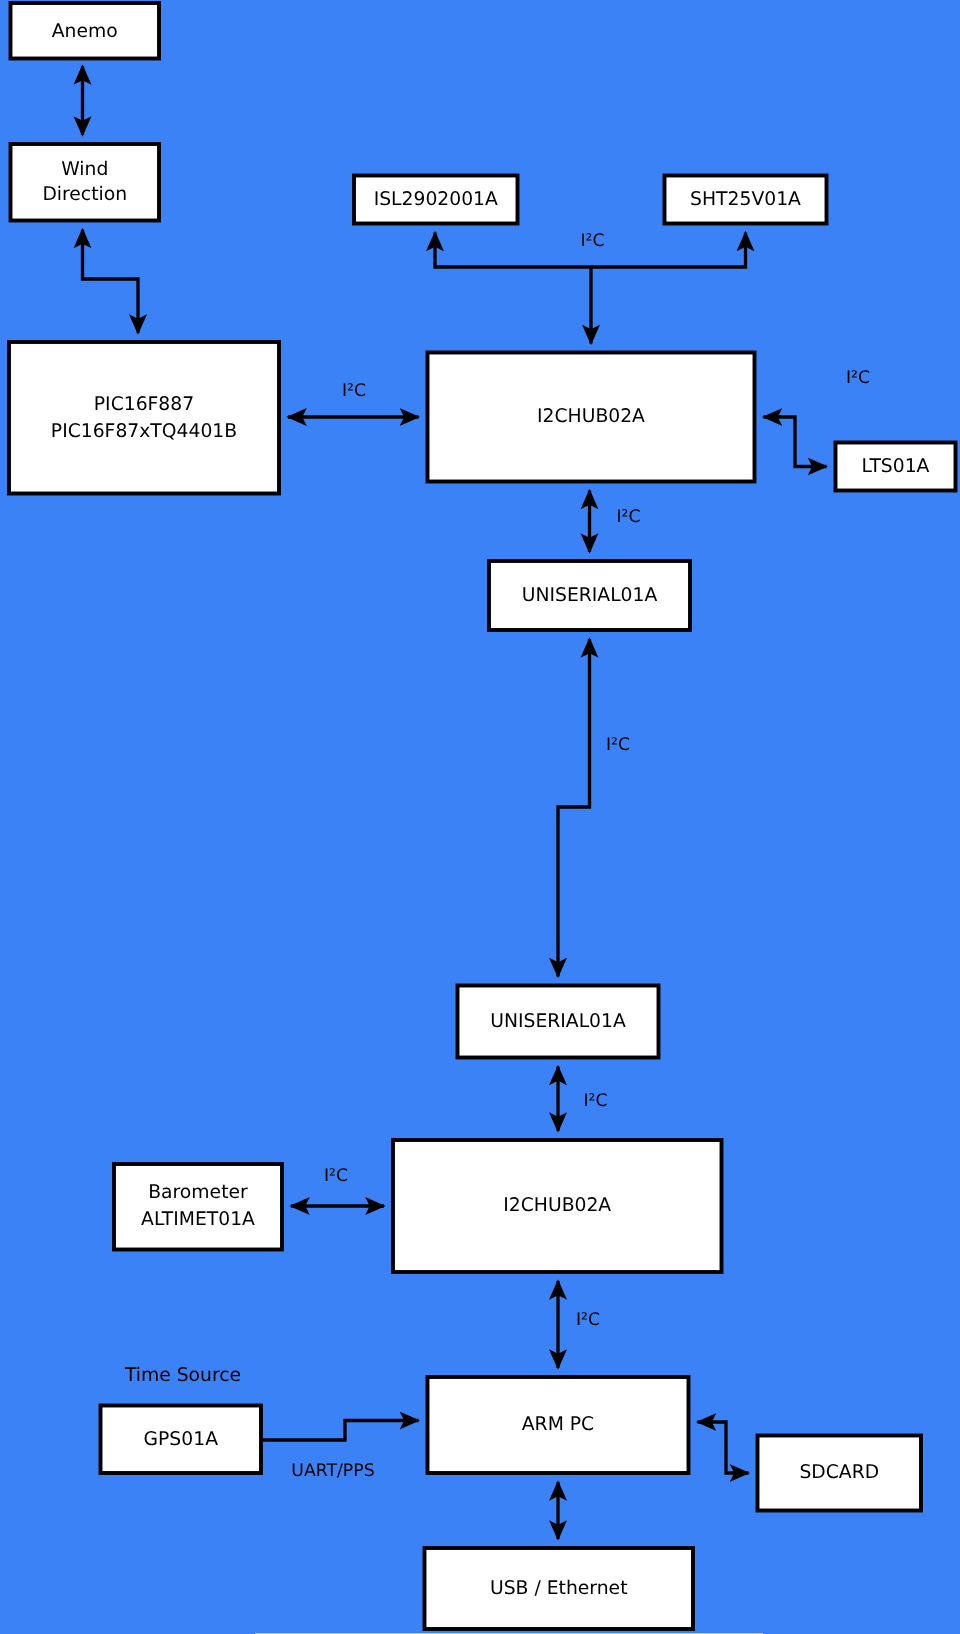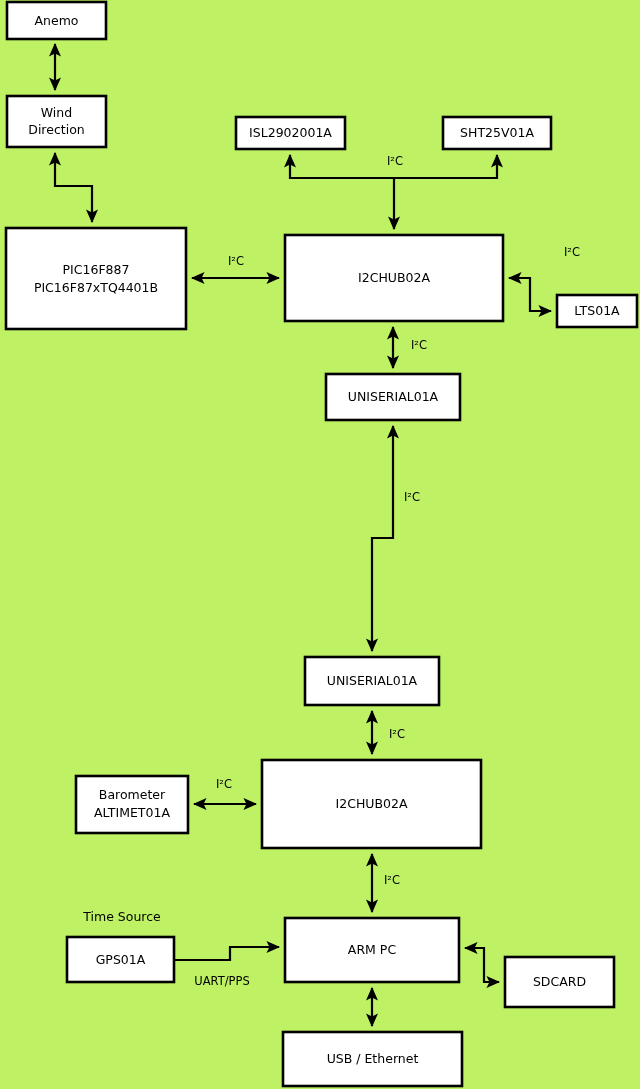--- a/index.html
+++ b/index.html
@@ -4,21 +4,21 @@
 <style>
   html, body {
     margin: 0;
     padding: 0;
     background: #ffffff;
   }
   #diagram-root {
     position: relative;
     width: 640px;
     height: 1089px;
-    background: #bef264;
+    background: #3b82f6;
     font-family: "DejaVu Sans", sans-serif;
   }
   svg.canvas {
     position: absolute;
     top: 0;
     left: 0;
     width: 640px;
     height: 1089px;
     overflow: visible;
   }

